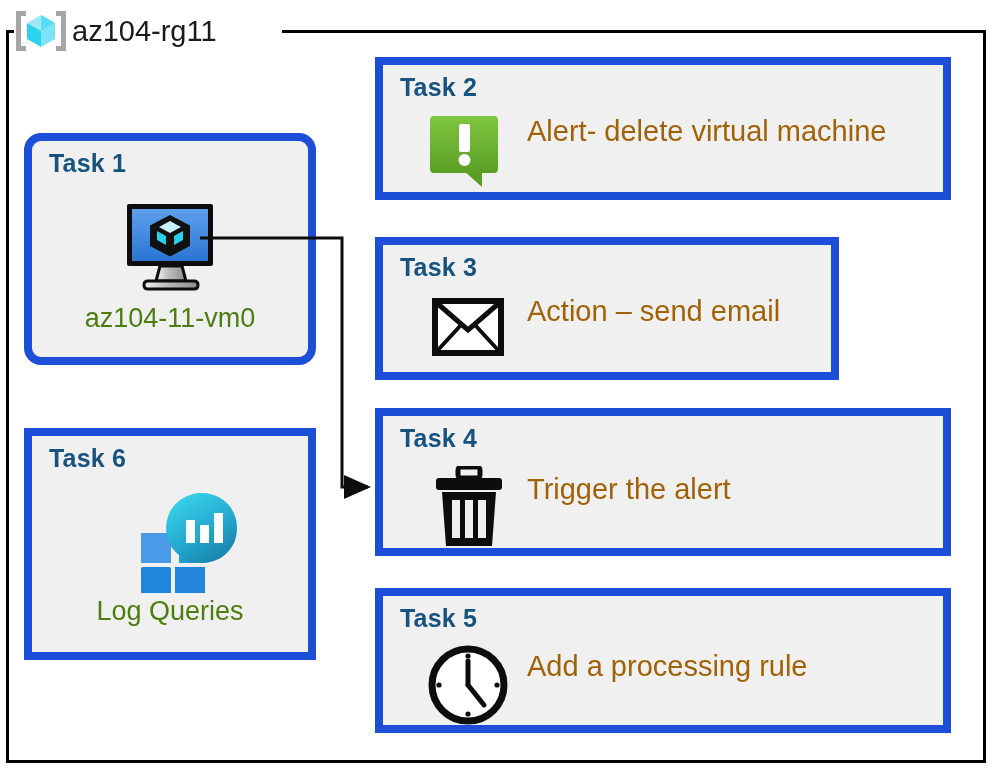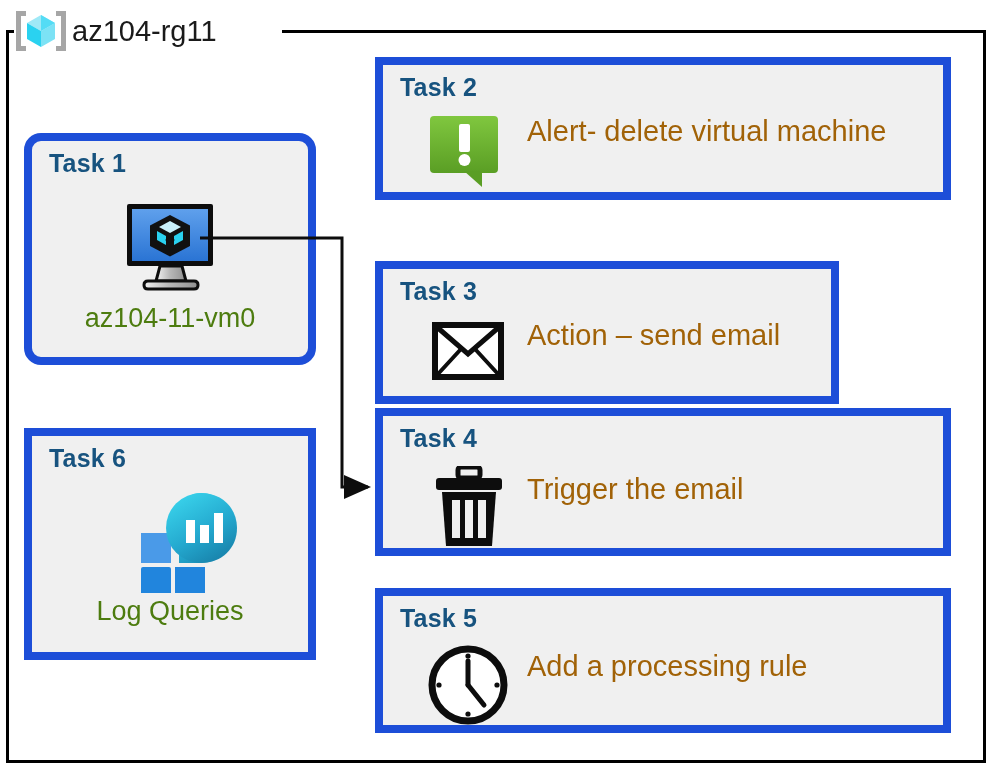--- a/index.html
+++ b/index.html
@@ -93,21 +93,21 @@
     white-space: nowrap;
   }
   .icon-slot {
     position: absolute;
   }
 
   
   #task1 { left: 24px;  top: 133px; width: 292px; height: 232px; border-radius: 17px; }
   #task6 { left: 24px;  top: 428px; width: 292px; height: 232px; }
   #task2 { left: 375px; top: 57px;  width: 576px; height: 143px; }
-  #task3 { left: 375px; top: 237px; width: 464px; height: 143px; margin-top: 24px; }
+  #task3 { left: 375px; top: 237px; width: 464px; height: 143px; }
   #task4 { left: 375px; top: 408px; width: 576px; height: 148px; }
   #task5 { left: 375px; top: 588px; width: 576px; height: 145px; }
 
   
   #connector { position: absolute; left: 0; top: 0; width: 992px; height: 774px; pointer-events: none; }
 </style>
 </head>
 <body>
 
 <div id="canvas">
@@ -235,21 +235,21 @@
 
         <rect x="2" y="12" width="66" height="12" rx="3" fill="#0d0d0d"></rect>
 
         <path d="M8 26 L62 26 L58 80 L12 80 Z" fill="#0d0d0d"></path>
 
         <rect x="18" y="34" width="8" height="38" fill="#f0f0f0"></rect>
         <rect x="31" y="34" width="8" height="38" fill="#f0f0f0"></rect>
         <rect x="44" y="34" width="8" height="38" fill="#f0f0f0"></rect>
       </svg>
     </span>
-    <span class="task-caption-right" style="left:144px; top:57px;">Trigger the email</span>
+    <span class="task-caption-right" style="left:144px; top:57px;">Trigger the alert</span>
   </div>
 
   <div class="task-box" id="task5">
     <span class="task-title">Task 5</span>
     <span class="icon-slot" style="left:43px; top:47px;">
       <svg width="84" height="84" viewBox="0 0 84 84">
         <circle cx="42" cy="42" r="36" fill="#ffffff" stroke="#0d0d0d" stroke-width="7"></circle>
         <circle cx="42" cy="13" r="2.6" fill="#0d0d0d"></circle>
         <circle cx="42" cy="71" r="2.6" fill="#0d0d0d"></circle>
         <circle cx="13" cy="42" r="2.6" fill="#0d0d0d"></circle>

